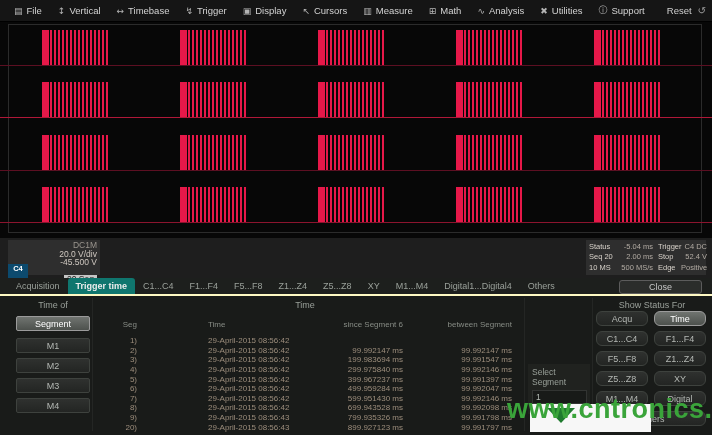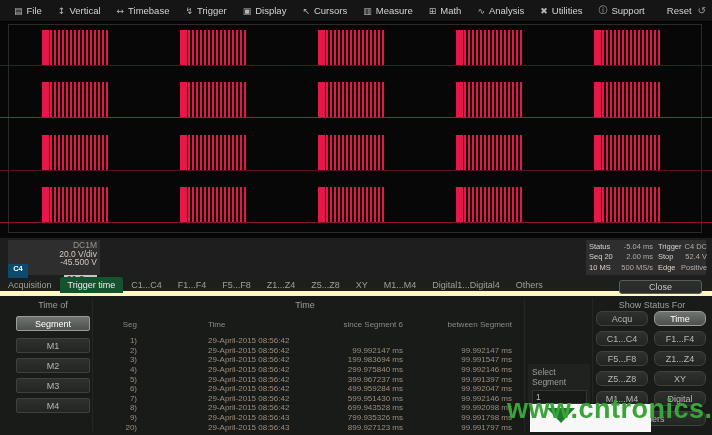--- a/index.html
+++ b/index.html
@@ -38,24 +38,24 @@
   .ch-seg-wrap{text-align:right;margin-top:1px;}
   .ch-seg{display:inline-block;background:#c6c6c6;color:#1b1b1b;font-size:8.5px;line-height:9px;padding:0 3px;}
 
   .tb-box{position:absolute;right:6px;top:2px;width:120px;height:35px;background:#2e2e2e;box-sizing:border-box;
           display:grid;grid-template-columns:27px 37px 28px 26px;padding:2px 3px;font-size:7.5px;line-height:10px;}
   .tb-lbl{color:#d8d2ca;}
   .tb-val{color:#b2aba3;text-align:right;}
 
   
   .panel{position:absolute;left:0;top:278px;width:712px;height:157px;background:#191b19;}
-  .tabbar{position:absolute;left:0;top:0;width:712px;height:18px;background:#1d1f1d;border-bottom:5px solid #fef9c3;
-          display:flex;align-items:center;box-sizing:border-box;}
+  .tabbar{position:absolute;left:0;top:0;width:712px;height:18px;background:#1d1f1d;border-bottom:2px solid #fef9c3;
+          display:flex;align-items:center;padding-left:8px;box-sizing:border-box;}
   .tab{font-size:9px;color:#9aa09a;padding:3px 8px;white-space:nowrap;cursor:default;}
-  .tab.selected{background:#14532d;color:#ececec;border-radius:3px 3px 0 0;}
+  .tab.selected{background:#0f766e;color:#ececec;border-radius:3px 3px 0 0;font-weight:bold;}
   .close-btn{position:absolute;right:10px;top:2px;font-size:9px;color:#c6c6c6;background:#2b2d2b;
              border:1px solid #5c5c5c;border-radius:3px;padding:1px 29px;}
 
   .section-label{position:absolute;font-size:9px;color:#9aa09a;}
   .vsep{position:absolute;top:20px;bottom:4px;width:1px;background:rgba(255,255,255,0.05);}
 
   .btn{position:absolute;height:15px;background:linear-gradient(#2f312f,#232523);border:1px solid #3e423e;
        border-radius:2px;color:#b4b8b4;font-size:9px;text-align:center;line-height:15px;box-sizing:border-box;}
   .btn.selected{background:linear-gradient(#707470,#4d514d);color:#ffffff;border-color:#9b9b9b;}
 

